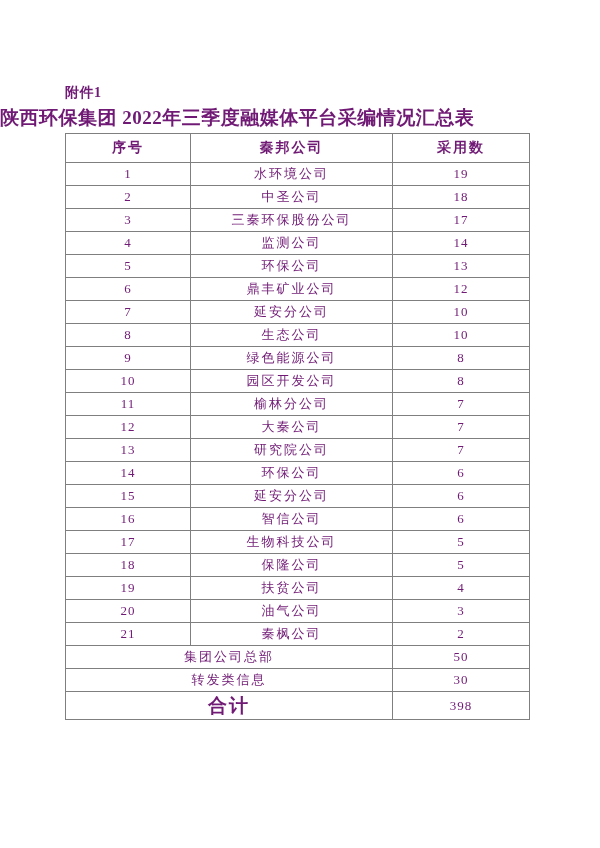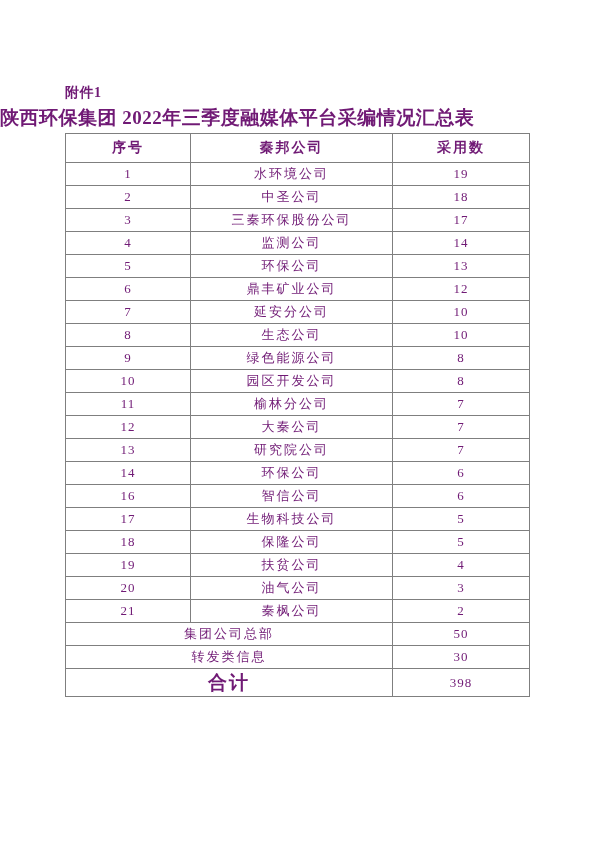--- a/index.html
+++ b/index.html
@@ -180,20 +180,25 @@
           <td class="cell-unit">研究院公司</td>
           <td class="cell-count">7</td>
         </tr>
 
         <tr>
           <td class="cell-no">14</td>
           <td class="cell-unit">环保公司</td>
           <td class="cell-count">6</td>
         </tr>
 
+        <tr>
+          <td class="cell-no">15</td>
+          <td class="cell-unit">延安分公司</td>
+          <td class="cell-count">6</td>
+        </tr>
 
         <tr>
           <td class="cell-no">16</td>
           <td class="cell-unit">智信公司</td>
           <td class="cell-count">6</td>
         </tr>
 
         <tr>
           <td class="cell-no">17</td>
           <td class="cell-unit">生物科技公司</td>

